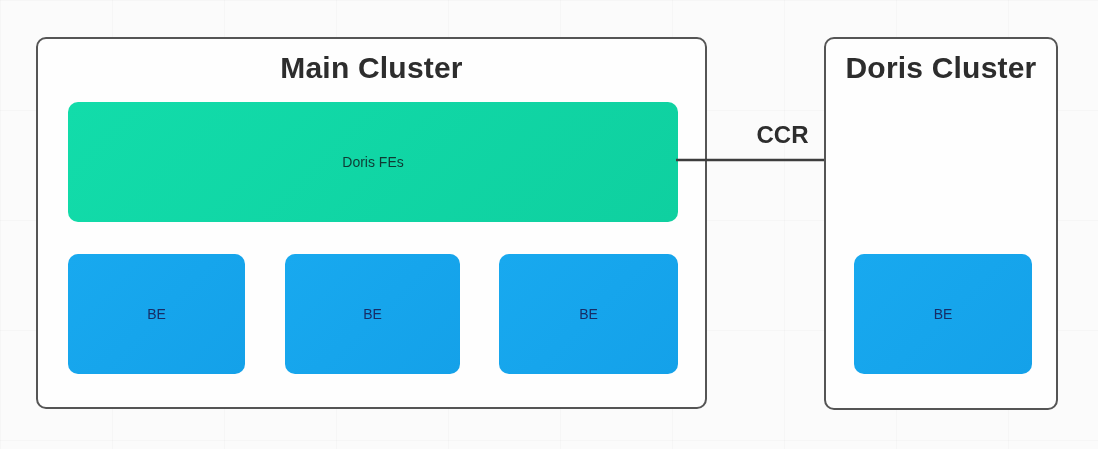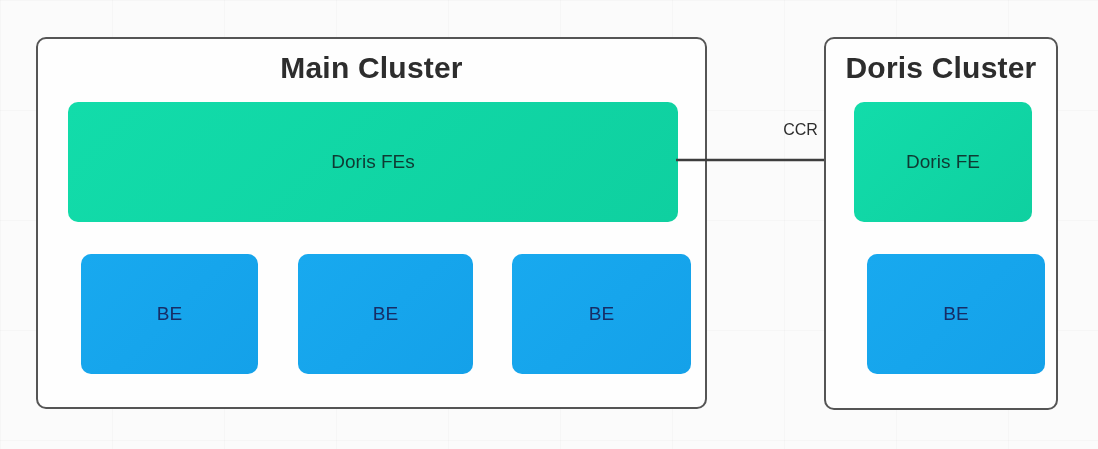--- a/index.html
+++ b/index.html
@@ -47,48 +47,47 @@
     font-weight: bold;
     color: #2d2d2d;
     letter-spacing: 0.2px;
   }
   .node {
     position: absolute;
     border-radius: 10px;
     display: flex;
     align-items: center;
     justify-content: center;
-    font-size: 19px;
+    font-size: 14px;
   }
   .node-fe {
     background: linear-gradient(135deg, #12dcaa 0%, #0fd0a0 100%);
     color: #0f3a33;
   }
   .node-be {
     background: linear-gradient(135deg, #18a9ef 0%, #14a1e9 100%);
     color: #172d66;
-    margin-left: 13px;
   }
   
   .main-fe  { left: 30px;  top: 63px;  width: 610px; height: 120px; }
   .main-be1 { left: 30px;  top: 215px; width: 177px; height: 120px; }
   .main-be2 { left: 247px; top: 215px; width: 175px; height: 120px; }
   .main-be3 { left: 461px; top: 215px; width: 179px; height: 120px; }
   
   .backup-fe { left: 28px; top: 63px;  width: 178px; height: 120px; }
   .backup-be { left: 28px; top: 215px; width: 178px; height: 120px; }
   
   .ccr-label {
     position: absolute;
-    left: 742px;
+    left: 724px;
     top: 121px;
     width: 117px;
     text-align: center;
-    font-size: 16px;
-    font-weight: normal;
+    font-size: 24px;
+    font-weight: bold;
     color: #2d2d2d;
   }
   .ccr-arrow {
     position: absolute;
     left: 676px;
     top: 148px;
     width: 176px;
     height: 24px;
   }
 </style>
@@ -118,22 +117,19 @@
   <div class="ccr-label">CCR</div>
 
   <svg class="ccr-arrow" viewBox="0 0 176 24" xmlns="http://www.w3.org/2000/svg" aria-hidden="true">
     <line x1="0" y1="12" x2="162" y2="12" stroke="#3d3d3d" stroke-width="2.5"></line>
     <path d="M 158 3.5 L 174 12 L 158 20.5" fill="none" stroke="#3d3d3d" stroke-width="2.5" stroke-linecap="round" stroke-linejoin="round"></path>
   </svg>
 
   <div class="cluster-box cluster-backup">
     <div class="cluster-title">Doris Cluster</div>
 
-    <div class="node node-fe backup-fe">
-      <span>Doris FE</span>
-    </div>
 
     <div class="node node-be backup-be">
       <span>BE</span>
     </div>
   </div>
 
 </div>
 
 </body></html>

